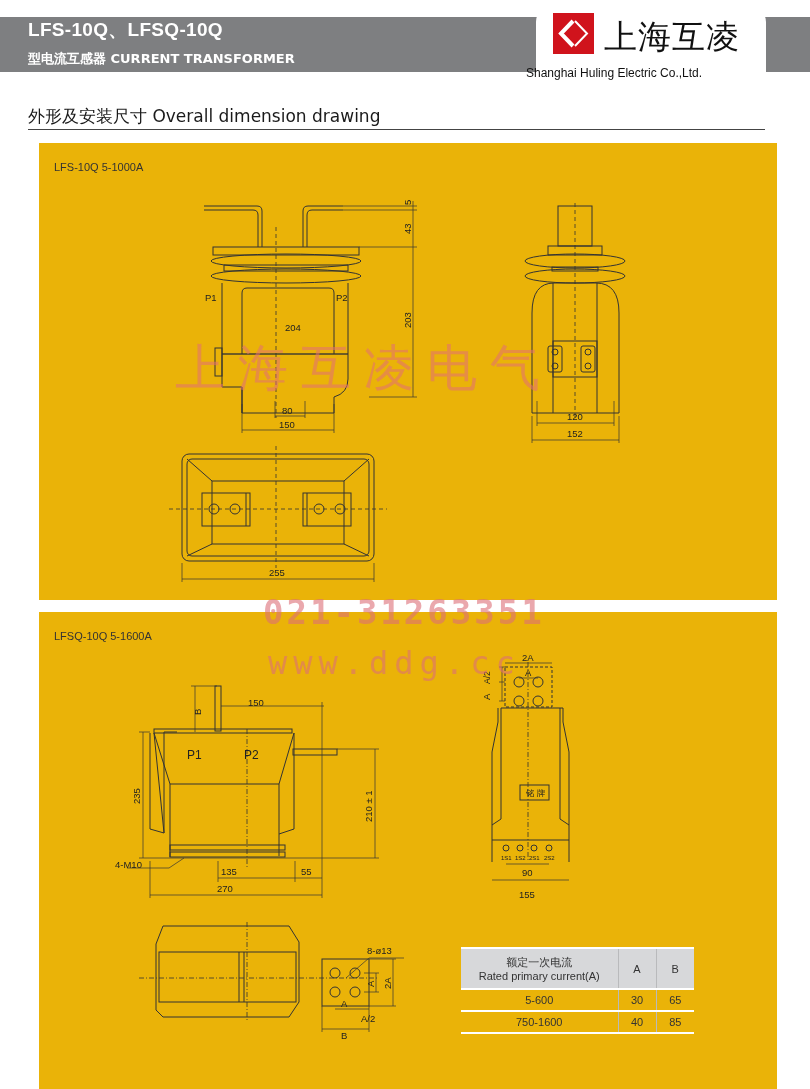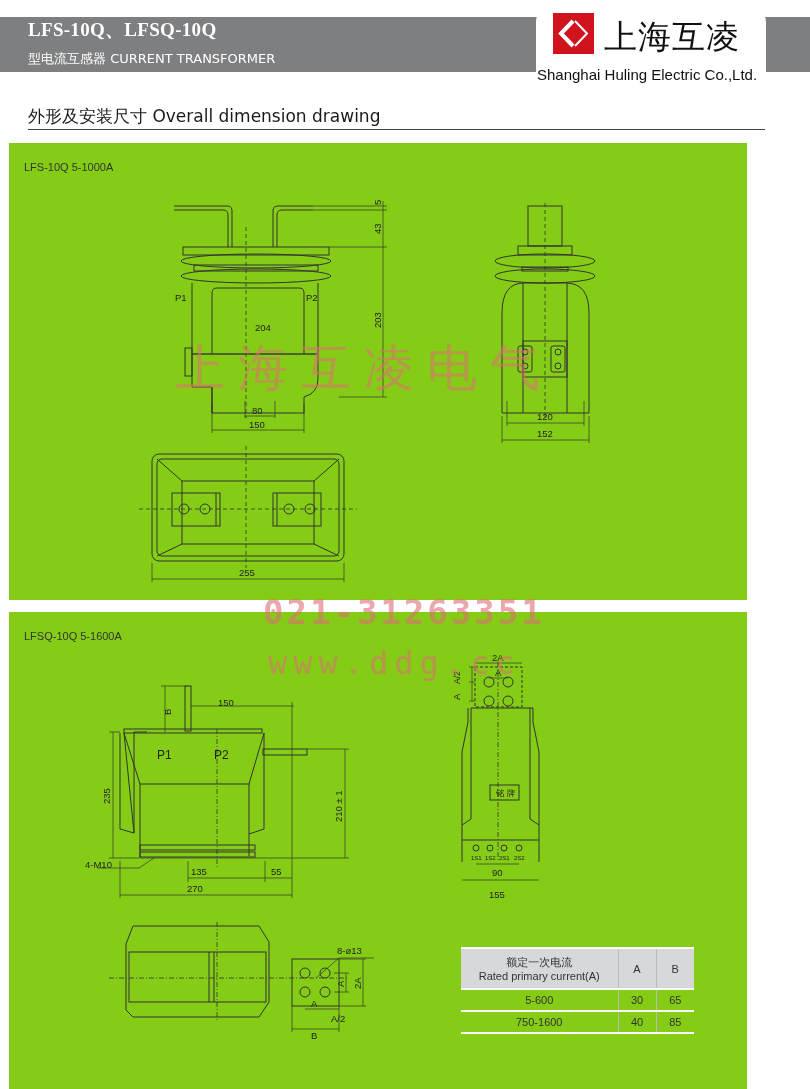--- a/index.html
+++ b/index.html
@@ -1,31 +1,31 @@
 <!DOCTYPE html>
 <html><head>
 <meta charset="utf-8">
 <style>
   * { box-sizing: border-box; margin: 0; padding: 0; }
   html, body { width: 810px; height: 1089px; background: #ffffff; overflow: hidden; }
   body { position: relative; font-family: "DejaVu Sans", "Liberation Sans", sans-serif; color: #222; }
 
   .header-band { position: absolute; left: 0; top: 17px; width: 810px; height: 55px; background: #7e7f81; }
-  .title-main { position: absolute; left: 28px; top: 17px; font-size: 19px; font-weight: bold; color: #fff; letter-spacing: 0.3px; font-family: Liberation Serif, serif; }
-  .title-sub { position: absolute; left: 28px; top: 50px; font-size: 13px; color: #fff; font-family: "DejaVu Sans", sans-serif; }
+  .title-main { position: absolute; left: 28px; top: 17px; font-size: 19px; font-weight: bold; color: #fff; letter-spacing: 0.3px; font-family: Liberation Sans, sans-serif; }
+  .title-sub { position: absolute; left: 28px; top: 50px; font-size: 13px; color: #fff; font-family: "DejaVu Sans", sans-serif; font-weight: bold; }
 
   .logo-tab { position: absolute; left: 536px; top: 8px; width: 230px; height: 82px; background: #ffffff; border-radius: 14px 14px 0 0; }
   .logo-mark { position: absolute; left: 553px; top: 13px; width: 41px; height: 41px; background: #d0131c; }
   .logo-cn { position: absolute; left: 604px; top: 15px; font-size: 33px; color: #111; letter-spacing: 1px; font-family: "DejaVu Sans", sans-serif; }
-  .logo-en { position: absolute; left: 537px; top: 66px; font-size: 15px; color: #111; font-family: "Liberation Sans", sans-serif; }
+  .logo-en { position: absolute; left: 526px; top: 66px; font-size: 12px; color: #111; font-family: "Liberation Sans", sans-serif; }
 
   .section-title { position: absolute; left: 28px; top: 105px; font-size: 17px; color: #1a1a1a; font-family: "DejaVu Sans", sans-serif; }
   .section-rule { position: absolute; left: 28px; top: 129px; width: 737px; height: 1px; background: #444; }
 
-  .panel { position: absolute; left: 9px; width: 738px; background: #84cc16; }
+  .panel { position: absolute; left: 39px; width: 738px; background: #eab308; }
   .panel-1 { top: 143px; height: 457px; }
   .panel-2 { top: 612px; height: 520px; text-align: center; }
   .panel-label { position: absolute; left: 15px; font-size: 11px; color: #333; font-family: "Liberation Sans", sans-serif; }
 
   svg.drawing { position: absolute; left: 0; top: 0; }
   .dim { font-family: "Liberation Sans", sans-serif; font-size: 9.5px; fill: #222; }
   .lbl { font-family: "Liberation Sans", sans-serif; font-size: 12px; fill: #222; }
 
   .watermark-cn { position: absolute; left: 175px; top: 335px; font-size: 50px; color: rgba(226,110,118,0.55); letter-spacing: 13px; font-family: Liberation Serif, serif; }
   .watermark-phone { position: absolute; left: 263px; top: 592px; font-size: 34px; font-weight: bold; color: rgba(220,110,118,0.6); letter-spacing: 3px; font-family: "DejaVu Sans Mono", monospace; }

